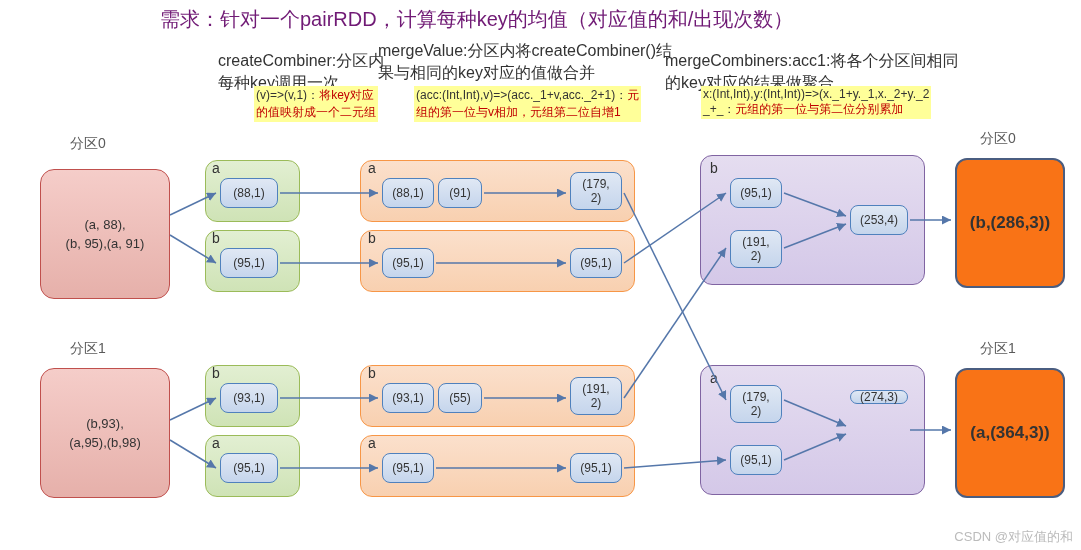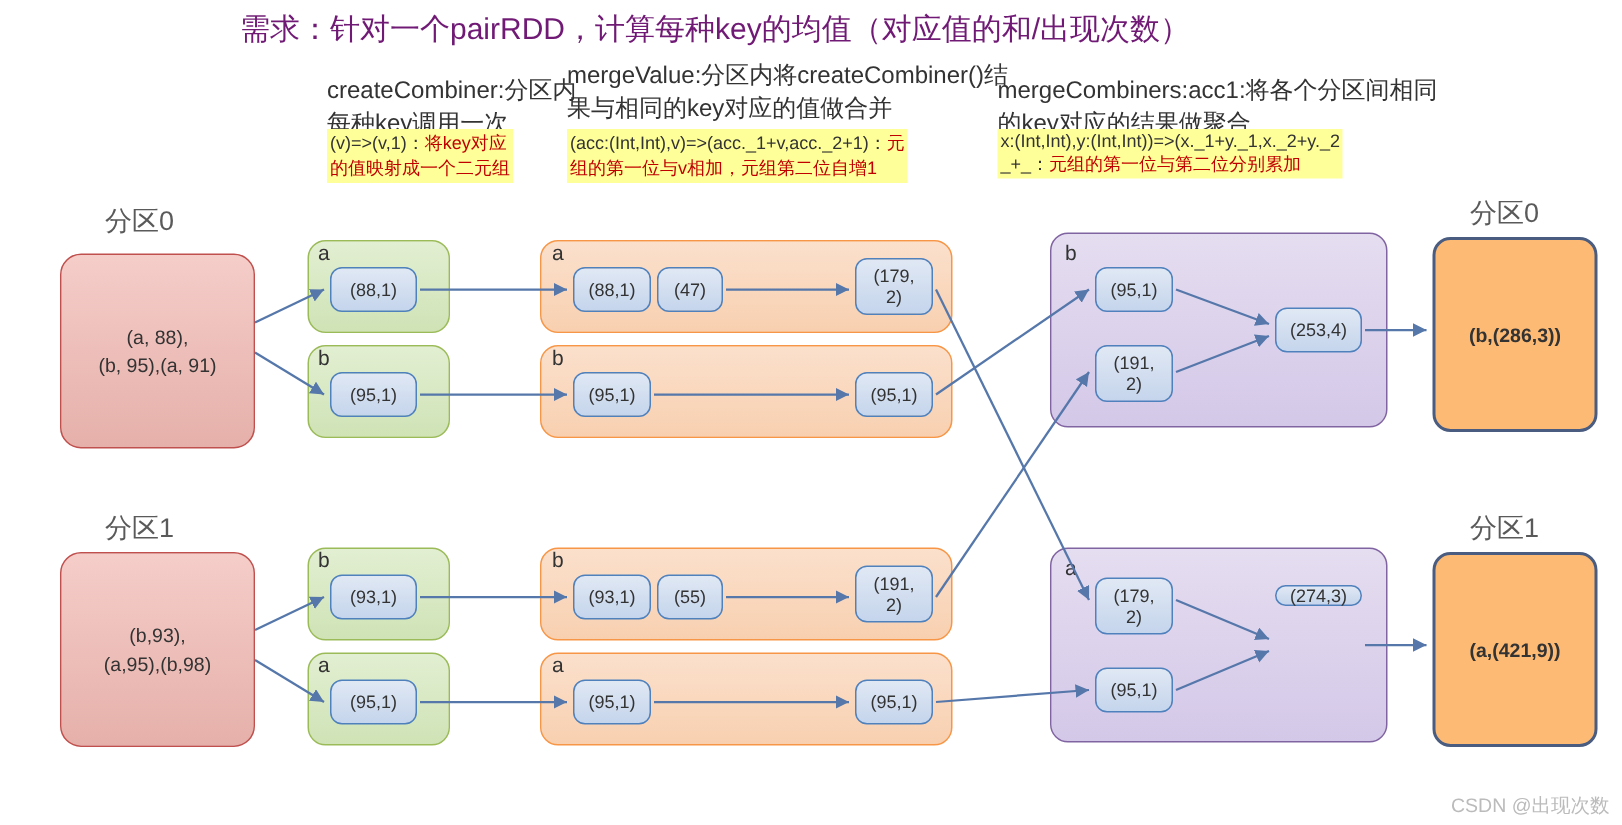--- a/index.html
+++ b/index.html
@@ -1,26 +1,26 @@
 <!DOCTYPE html>
 <html><head>
 <meta charset="utf-8">
 <style>
   * { box-sizing: border-box; margin: 0; padding: 0; }
   body { font-family: "Microsoft YaHei", Arial, sans-serif; font-size: 12px; width: 1081px; height: 550px; position: relative; background: #fff; color: #333; }
   .title { position: absolute; top: 6px; left: 160px; font-size: 20px; color: #701a75; }
   .col-title { position: absolute; font-size: 16px; color: #333; line-height: 1.4; }
-  .code-line { position: absolute; font-size: 12px; background: #ffff99; padding: 1px 2px; }
+  .code-line { position: absolute; font-size: 12px; background: #ffff99; padding: 1px 2px; margin-left: 36px; }
   .red { color: #c00000; }
-  .partition-label { position: absolute; font-size: 18px; color: #5a5a5a; }
+  .partition-label { position: absolute; font-size: 14px; color: #5a5a5a; }
   .input-box { position: absolute; width: 130px; height: 130px; border: 1.5px solid #c0504d; border-radius: 14px; background: linear-gradient(#f5cdc9,#e6b0aa); display:flex; align-items:center; justify-content:center; text-align:center; line-height:1.5; font-size:13px; }
   .group-green { position:absolute; border:1.5px solid #9bbb59; border-radius:12px; background: linear-gradient(#e2efd2,#cfe3b6); }
   .group-orange { position:absolute; border:1.5px solid #f79646; border-radius:12px; background: linear-gradient(#fbe0cc,#f8d0b0); }
   .group-purple { position:absolute; border:1.5px solid #8064a2; border-radius:12px; background: linear-gradient(#e5ddf0,#d4c8e8); }
-  .output-box { position:absolute; width:110px; height:130px; border:2px solid #4a5d80; border-radius:12px; background:#fdba74; display:flex; align-items:center; justify-content:center; font-size:13px; font-weight:bold; }
+  .output-box { position:absolute; width:110px; height:130px; border:2px solid #4a5d80; border-radius:12px; background:#f97316; display:flex; align-items:center; justify-content:center; font-size:17px; font-weight:bold; }
   .node { position:absolute; border:1.5px solid #4f81bd; border-radius:8px; background: linear-gradient(#e0e8f4,#c5d5ec); display:flex; align-items:center; justify-content:center; font-size:12px; padding:2px; text-align:center; line-height:1.2; }
   .key-label { position:absolute; font-size:14px; color:#333; }
   svg.arrows { position:absolute; top:0; left:0; width:1081px; height:550px; pointer-events:none; }
   .watermark { position:absolute; right:8px; bottom:4px; color:#bbb; font-size:13px; }
 </style>
 </head>
 <body>
 
 <div class="title">需求：针对一个pairRDD，计算每种key的均值（对应值的和/出现次数）</div>
 
@@ -51,21 +51,21 @@
 <div class="key-label" style="top:365px;left:212px">b</div>
 <div class="node" style="top:383px;left:220px;width:58px;height:30px">(93,1)</div>
 
 <div class="group-green" style="top:435px;left:205px;width:95px;height:62px"></div>
 <div class="key-label" style="top:435px;left:212px">a</div>
 <div class="node" style="top:453px;left:220px;width:58px;height:30px">(95,1)</div>
 
 <div class="group-orange" style="top:160px;left:360px;width:275px;height:62px"></div>
 <div class="key-label" style="top:160px;left:368px">a</div>
 <div class="node" style="top:178px;left:382px;width:52px;height:30px">(88,1)</div>
-<div class="node" style="top:178px;left:438px;width:44px;height:30px">(47)</div>
+<div class="node" style="top:178px;left:438px;width:44px;height:30px">(91)</div>
 <div class="node" style="top:172px;left:570px;width:52px;height:38px">(179,<br>2)</div>
 
 <div class="group-orange" style="top:230px;left:360px;width:275px;height:62px"></div>
 <div class="key-label" style="top:230px;left:368px">b</div>
 <div class="node" style="top:248px;left:382px;width:52px;height:30px">(95,1)</div>
 <div class="node" style="top:248px;left:570px;width:52px;height:30px">(95,1)</div>
 
 <div class="group-orange" style="top:365px;left:360px;width:275px;height:62px"></div>
 <div class="key-label" style="top:365px;left:368px">b</div>
 <div class="node" style="top:383px;left:382px;width:52px;height:30px">(93,1)</div>
@@ -86,21 +86,21 @@
 <div class="group-purple" style="top:365px;left:700px;width:225px;height:130px"></div>
 <div class="key-label" style="top:370px;left:710px">a</div>
 <div class="node" style="top:385px;left:730px;width:52px;height:38px">(179,<br>2)</div>
 <div class="node" style="top:445px;left:730px;width:52px;height:30px">(95,1)</div>
 <div class="node" style="top:390px;left:850px;width:58px;height:14px">(274,3)</div>
 
 <div class="partition-label" style="top:130px;left:980px">分区0</div>
 <div class="output-box" style="top:158px;left:955px">(b,(286,3))</div>
 
 <div class="partition-label" style="top:340px;left:980px">分区1</div>
-<div class="output-box" style="top:368px;left:955px">(a,(421,9))</div>
+<div class="output-box" style="top:368px;left:955px">(a,(364,3))</div>
 
 <svg class="arrows">
   <defs>
     <marker id="ah" markerWidth="8" markerHeight="8" refX="6" refY="3" orient="auto">
       <path d="M0,0 L6,3 L0,6 Z" fill="#5577aa"></path>
     </marker>
   </defs>
   <g stroke="#5577aa" stroke-width="1.5" fill="none" marker-end="url(#ah)">
 
     <line x1="170" y1="215" x2="216" y2="193"></line>
@@ -128,13 +128,13 @@
     <line x1="784" y1="193" x2="846" y2="216"></line>
       <line x1="784" y1="248" x2="846" y2="224"></line>
     <line x1="784" y1="400" x2="846" y2="426"></line>
       <line x1="784" y1="460" x2="846" y2="434"></line>
 
     <line x1="910" y1="220" x2="951" y2="220"></line>
       <line x1="910" y1="430" x2="951" y2="430"></line>
   </g>
 </svg>
 
-<div class="watermark">CSDN @出现次数</div>
+<div class="watermark">CSDN @对应值的和</div>
 
 </body></html>

